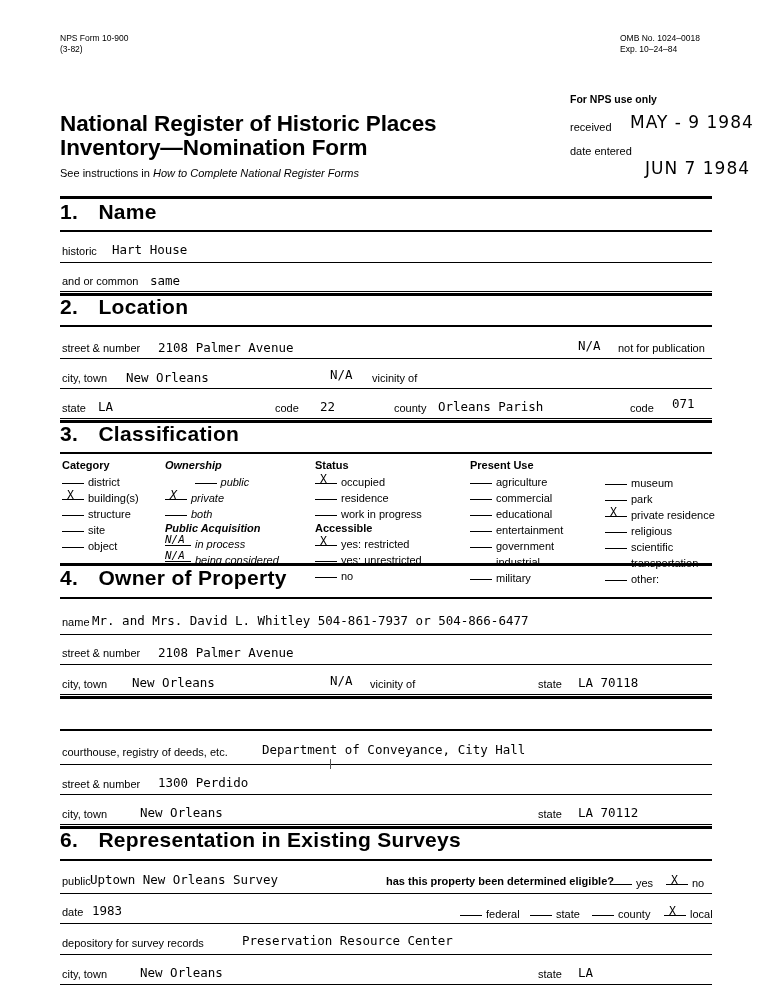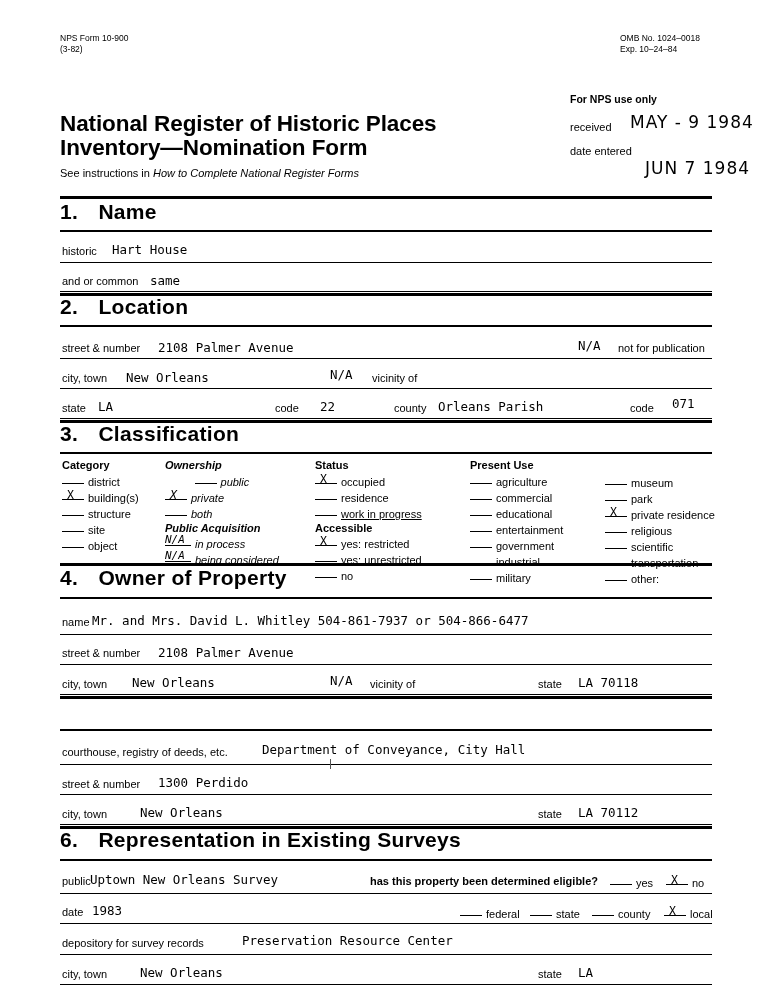--- a/index.html
+++ b/index.html
@@ -238,21 +238,21 @@
   </div>
 
   <div class="abs" style="left:315px; top:459px;">
     <div class="cat-head">Status</div>
     <div class="cat-item" style="margin-top:3px; position:relative;">
       <span class="blank"></span><span class="mark" style="position:absolute;left:5px;top:-2px;">X</span><span>occupied</span>
     </div>
     <div class="cat-item" style="margin-top:2px;">
       <span class="blank"></span><span>residence</span>
     </div>
-    <div class="cat-item" style="margin-top:2px;text-decoration:underline;">
+    <div class="cat-item" style="margin-top:2px;">
       <span class="blank"></span><span>work in progress</span>
     </div>
     <div class="cat-head" style="margin-top:2px;">Accessible</div>
     <div class="cat-item" style="margin-top:2px; position:relative;">
       <span class="blank"></span><span class="mark" style="position:absolute;left:5px;top:-2px;">X</span><span>yes: restricted</span>
     </div>
     <div class="cat-item" style="margin-top:2px;">
       <span class="blank"></span><span>yes: unrestricted</span>
     </div>
     <div class="cat-item" style="margin-top:2px;">
@@ -355,21 +355,21 @@
   <div class="rule-thick" style="left:60px; top:826px; width:652px;"></div>
   <div class="abs section-title" style="left:60px; top:828px;">
     <span>6.</span>
     <span style="display:inline-block;width:8px"></span>
     <span>Representation in Existing Surveys</span>
   </div>
   <div class="rule" style="left:60px; top:859px; width:652px; height:2px;"></div>
 
   <div class="abs lbl-n" style="left:62px; top:875px;">public</div>
   <div class="abs tw" style="left:90px; top:872px;">Uptown New Orleans Survey</div>
-  <div class="abs lbl" style="left:370px; top:875px;">has this property been determined eligible?</div>
+  <div class="abs lbl" style="left:386px; top:875px;">has this property been determined eligible?</div>
   <div class="abs cat-item" style="left:610px; top:875px;">
     <span class="blank"></span><span>yes</span>
   </div>
   <div class="abs cat-item" style="left:666px; top:875px; position:absolute;">
     <span class="blank"></span><span class="mark" style="position:absolute;left:5px;top:-2px;">X</span><span>no</span>
   </div>
   <div class="rule" style="left:60px; top:893px; width:652px;"></div>
 
   <div class="abs lbl-n" style="left:62px; top:906px;">date</div>
   <div class="abs tw" style="left:92px; top:903px;">1983</div>

